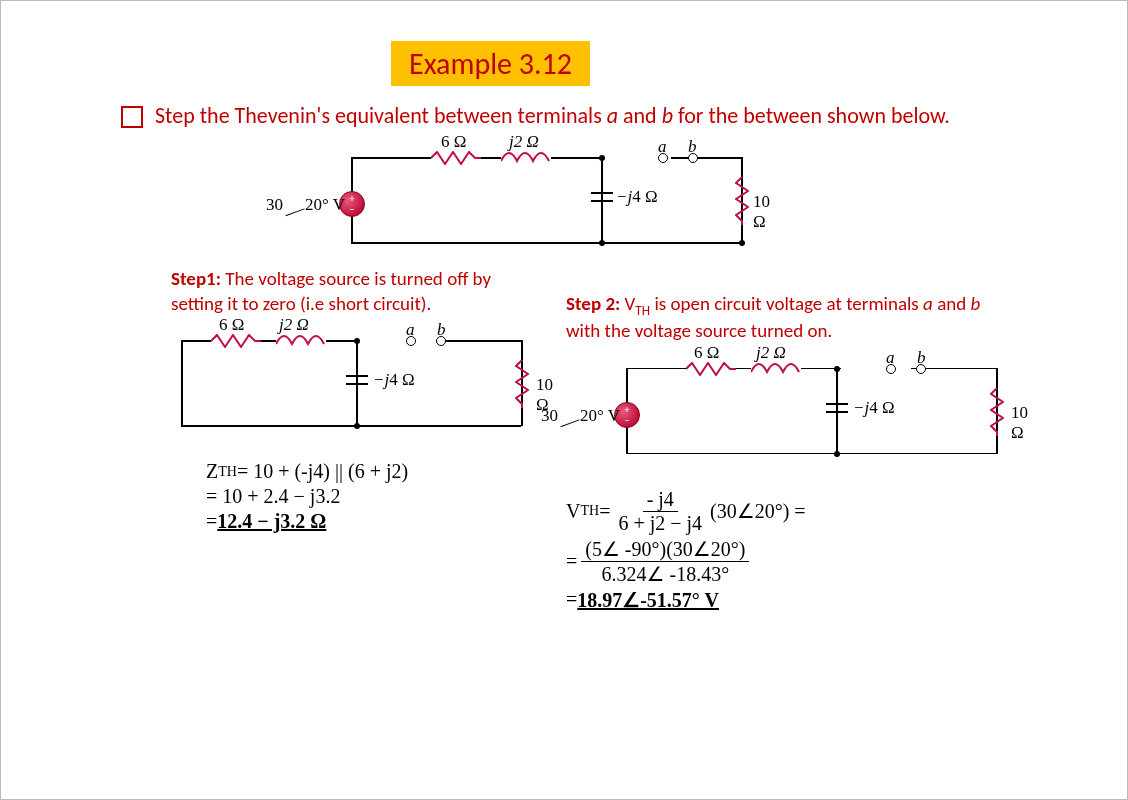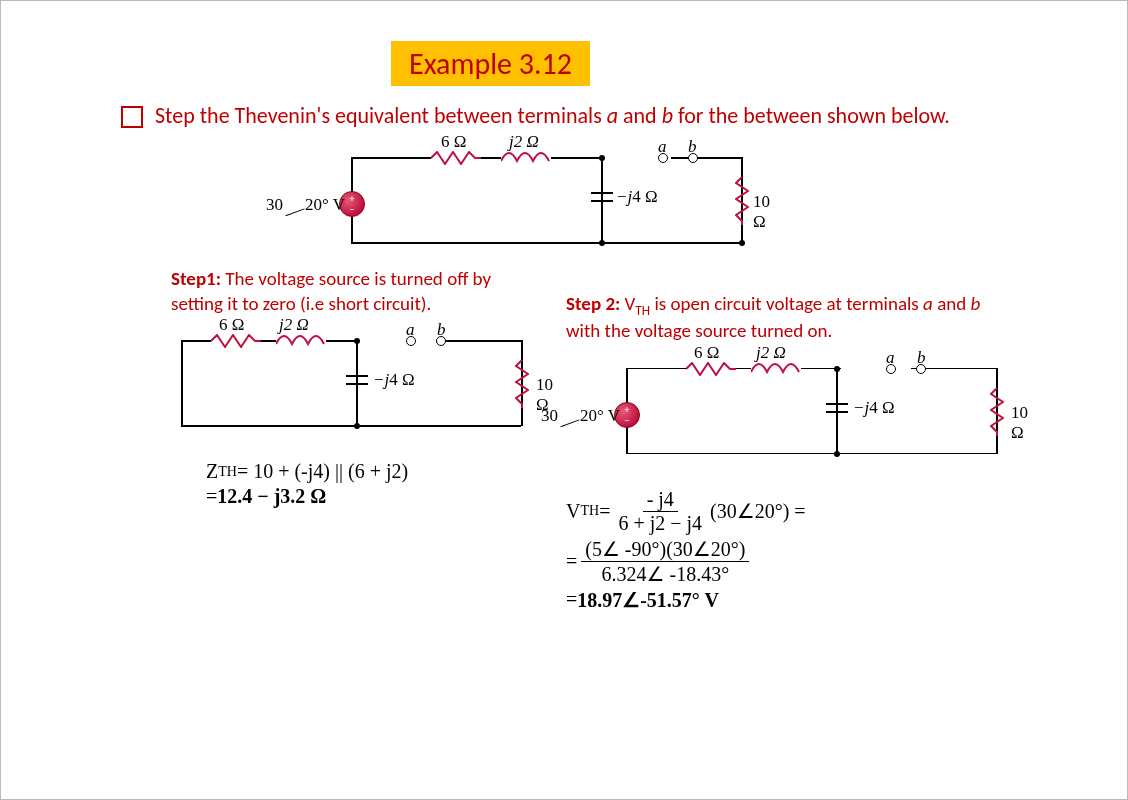--- a/index.html
+++ b/index.html
@@ -83,21 +83,21 @@
     font-size: 20px;
     margin-top: 20px;
   }
   .math-left { margin-left: 135px; width: 360px; }
   .math-right { margin-left: 0; width: 500px; }
   .math .row { display:flex; align-items:center; margin: 2px 0; }
   .math .sub { font-size:0.7em; vertical-align: sub; }
   .frac { display:inline-flex; flex-direction:column; align-items:center; vertical-align:middle; margin:0 4px; }
   .frac .num { border-bottom:1.3px solid #000; padding: 0 4px; }
   .frac .den { padding: 0 4px; }
-  .underline { font-weight: bold; }
+  .underline { text-decoration: underline; font-weight: bold; }
   .indent1 { margin-left: 38px; }
   .indent2 { margin-left: 26px; }
 
   .columns { display:flex; margin-top: 6px; }
   .colL { width: 500px; }
   .colR { width: 500px; margin-top: 25px; }
 
   .circ-top { width: 460px; height: 120px; margin-left: 230px; margin-top: 8px; margin-bottom: 10px; }
   .circ-small { width: 360px; height: 120px; margin-left: 110px; margin-top: 4px;}
   .circ-smallR { width: 430px; height: 120px; margin-left: 10px; margin-top: 4px;}
@@ -209,20 +209,23 @@
         <div class="clabel" style="left:256px;top:0px"><i>b</i></div>
         <div class="node" style="left:176px;top:21px"></div>
         <div class="node" style="left:176px;top:106px"></div>
       </div>
 
       <div class="math math-left">
         <div class="row">
             <span>Z</span>
             <span class="sub">TH</span>
             <span>= 10 + (-j4) || (6 + j2)</span>
+          </div>
+        <div class="row indent1">
+            <span>= 10 + 2.4 − j3.2</span>
           </div>
         <div class="row indent1">
             <span>= </span>
             <span class="underline">12.4 − j3.2 Ω</span>
           </div>
       </div>
     </div>
 
     <div class="colR">
       <div class="step-text step-text-right">

